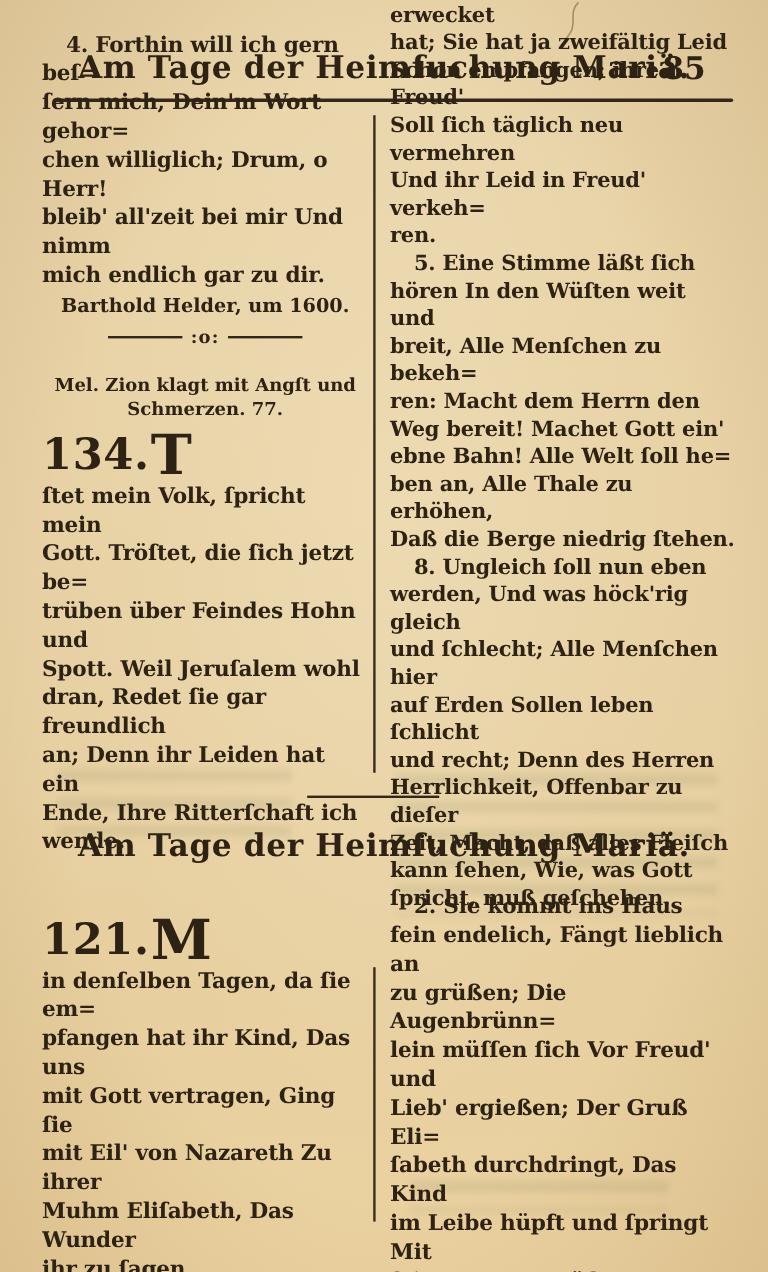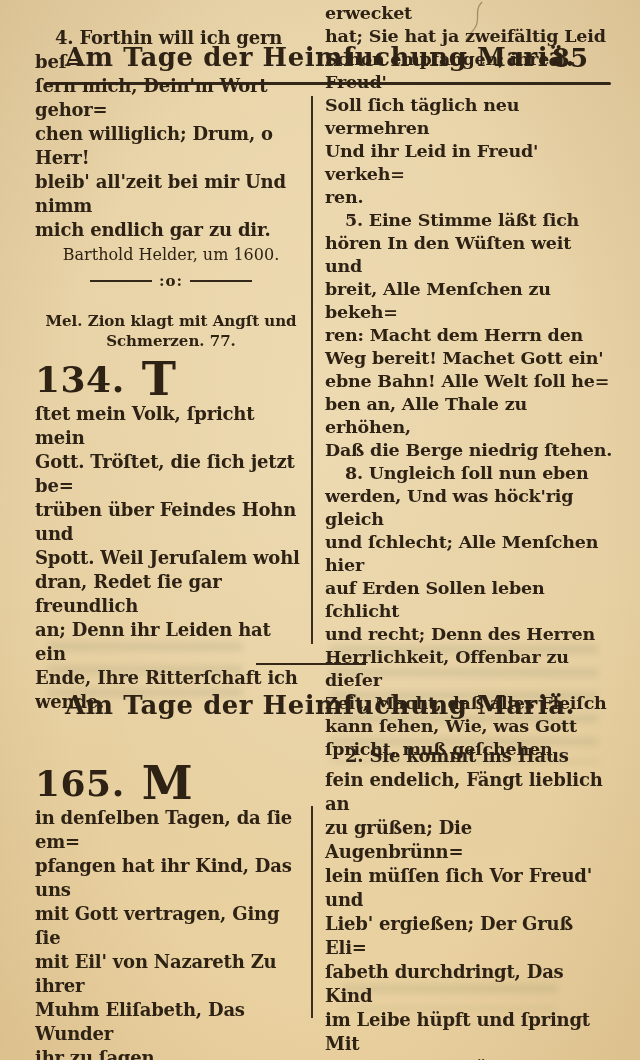--- a/index.html
+++ b/index.html
@@ -49,31 +49,31 @@
   .section2 .colrule{height:212px;}
 
   p{margin:0;}
   .verse{
     font-size:18px;line-height:24px;font-weight:bold;
     white-space:pre-line;letter-spacing:-0.2px;
   }
   .section1 .col.right .verse{font-size:17.5px;line-height:23px;}
   .indent{text-indent:20px;}
   .attribution{
-    font-size:16px;font-weight:normal;text-align:center;margin:3px 0 2px;
+    font-size:16px;font-weight:bold;text-align:center;margin:3px 0 2px;
   }
   .ornament-divider{display:flex;align-items:center;justify-content:center;gap:7px;margin:8px 0 6px;}
   .orn-line{width:62px;height:2px;background:#33271a;}
   .orn-text{font-size:15px;font-weight:bold;letter-spacing:1px;}
   .mel{
     font-size:15px;line-height:20px;font-weight:bold;text-align:center;
     white-space:pre-line;margin:21px 0 4px;
   }
   .hymn-start{display:flex;align-items:flex-start;margin:5px 0 0;}
-  .hymn-number{font-size:36px;line-height:46px;font-weight:bold;margin-right:17px;letter-spacing:0.5px;}
+  .hymn-number{font-size:36px;line-height:46px;font-weight:bold;margin-right:1px;letter-spacing:0.5px;}
   .dropcap{font-size:46px;line-height:46px;font-weight:bold;margin-right:3px;}
   .opening-lines{font-size:18px;line-height:24px;font-weight:bold;white-space:pre-line;letter-spacing:-0.2px;}
 
   .mid-divider{position:absolute;top:663px;left:256px;width:110px;height:2px;background:#33271a;}
   .section-heading{
     position:absolute;top:690px;left:0;width:100%;margin:0;
     text-align:center;font-size:26px;font-weight:bold;letter-spacing:0.5px;
   }
 </style>
 </head>
@@ -150,21 +150,21 @@
 ſpricht, muß geſchehen.</p>
     </div>
   </section>
 
   <div class="mid-divider"></div>
   <h2 class="section-heading">Am Tage der Heimſuchung Mariä.</h2>
 
   <section class="two-col section2">
     <div class="col left">
       <div class="hymn-start">
-        <span class="hymn-number">165.</span>
+        <span class="hymn-number">121.</span>
         <span class="dropcap">M</span>
       </div>
       <p class="verse">in denſelben Tagen, da ſie em=
 pfangen hat ihr Kind, Das uns
 mit Gott vertragen, Ging ſie
 mit Eil' von Nazareth Zu ihrer
 Muhm Eliſabeth, Das Wunder
 ihr zu ſagen.</p>
     </div>
     <div class="colrule"></div>

